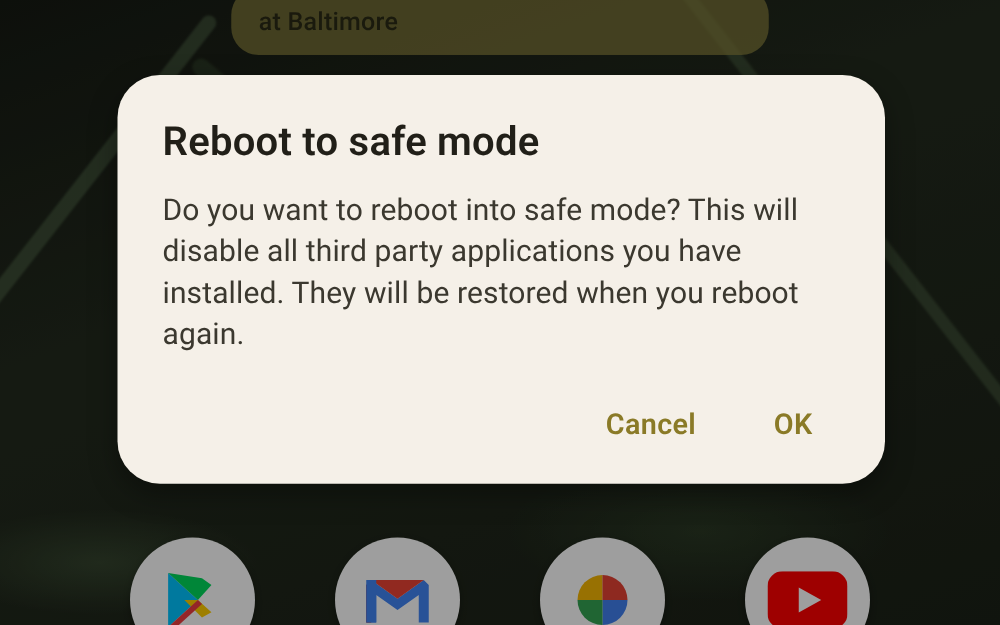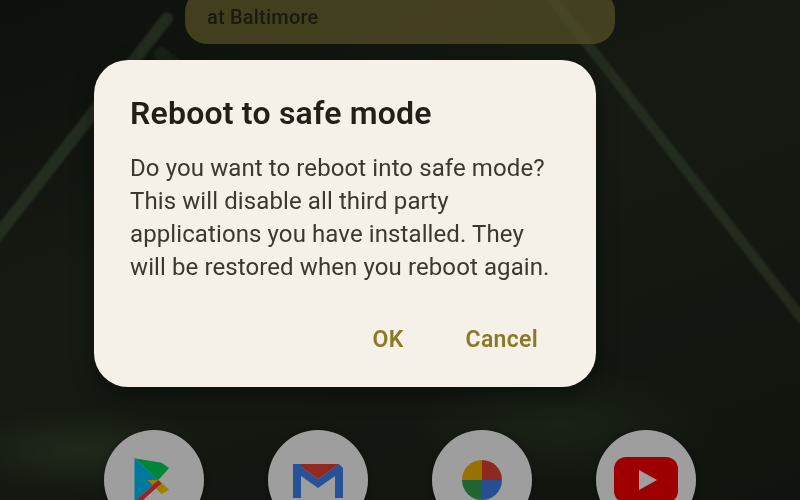--- a/index.html
+++ b/index.html
@@ -45,21 +45,21 @@
       width: 100px; height: 100px; border-radius: 50%;
       background: #fff; display: flex; align-items: center; justify-content: center;
       box-shadow: 0 2px 6px rgba(0,0,0,0.3);
     }
 
     .scrim { position: absolute; inset: 0; background: rgba(0,0,0,0.38); }
 
     .dialog {
       position: absolute;
       left: 94px; top: 60px;
-      width: 502px;
+      width: 614px;
       background: #f5f0e8;
       border-radius: 34px;
       padding: 34px 36px 26px 36px;
       box-shadow: 0 8px 22px rgba(0,0,0,0.35);
     }
     .dialog-title {
       font-size: 32px; font-weight: 600; color: #211f18; letter-spacing: 0.2px;
       margin-bottom: 20px;
     }
     .dialog-body {
@@ -126,16 +126,16 @@
       </svg>
   </div>
 </div>
 
 <div class="scrim"></div>
 
 <div class="dialog">
   <div class="dialog-title">Reboot to safe mode</div>
   <div class="dialog-body">Do you want to reboot into safe mode? This will disable all third party applications you have installed. They will be restored when you reboot again.</div>
   <div class="dialog-actions">
+    <button class="dialog-btn">Cancel</button>
     <button class="dialog-btn">OK</button>
-    <button class="dialog-btn">Cancel</button>
   </div>
 </div>
 
 </body></html>

